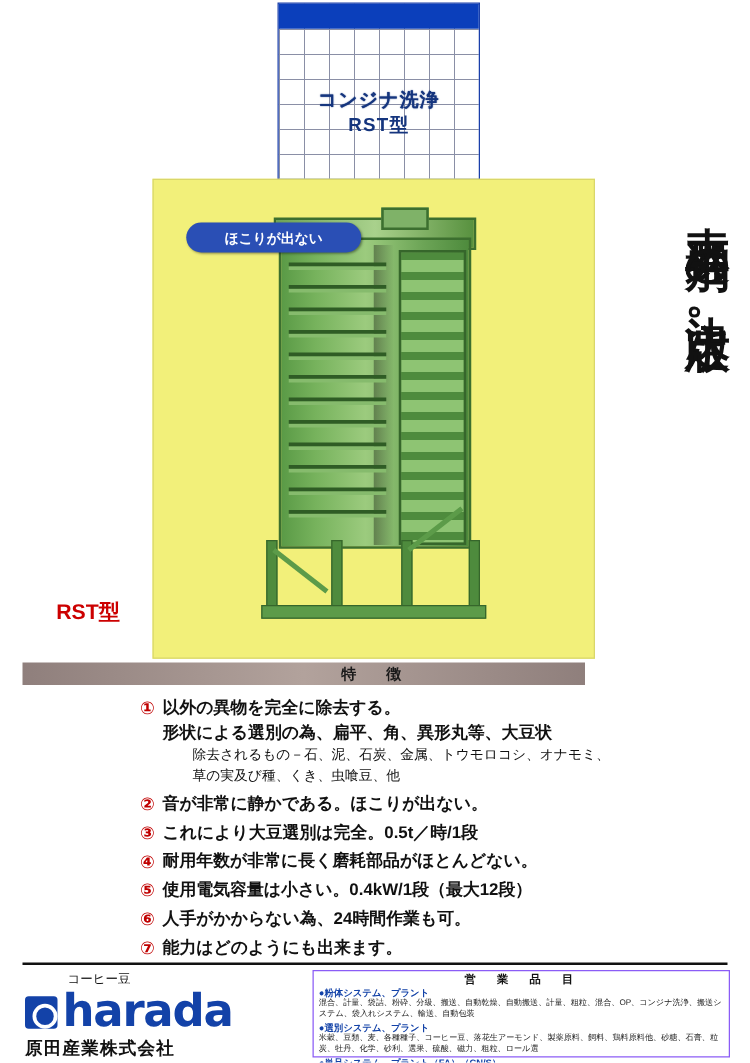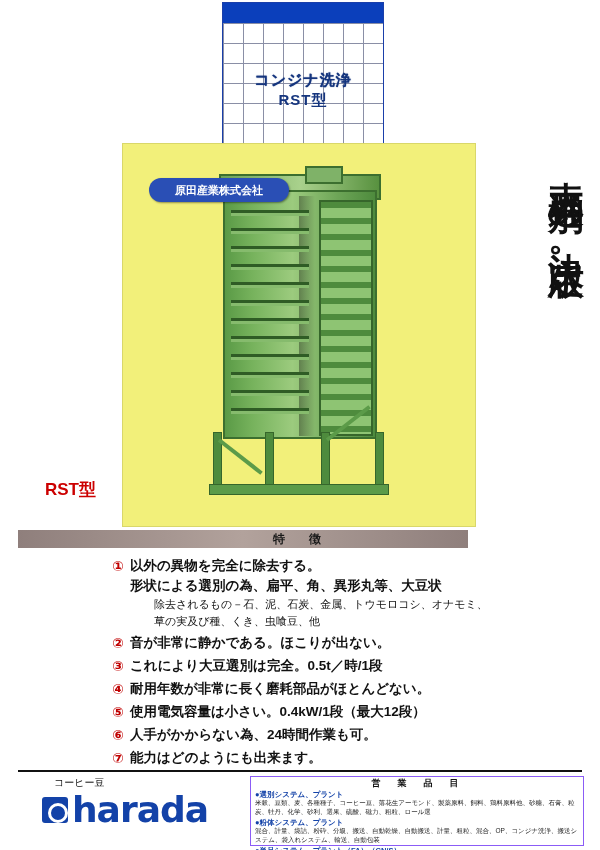--- a/index.html
+++ b/index.html
@@ -189,21 +189,21 @@
         <div class="m-legs">
           <div class="m-leg" style="left:4px"></div>
           <div class="m-leg" style="left:56px"></div>
           <div class="m-leg" style="left:112px"></div>
           <div class="m-leg" style="left:166px"></div>
           <div class="m-base"></div>
           <div class="m-diag" style="left:10px;width:54px;transform:rotate(38deg)"></div>
           <div class="m-diag" style="left:118px;width:54px;transform:rotate(-38deg)"></div>
         </div>
       </div>
-      <div class="badge-perfect">原田産業株式会社</div>
+      <div class="badge-perfect">ほこりが出ない</div>
     </div>
   </div>
   <div class="label-rst">RST型</div>
 
   <div class="vertical-head">大豆選別の決定版。</div>
 
   <div class="feat-bar">
     <div class="feat-title">特　徴</div>
   </div>
 
@@ -240,37 +240,38 @@
     <div class="feat-item">
       <div class="circnum">⑦</div>
       <div class="feat-text">能力はどのようにも出来ます。</div>
     </div>
   </div>
 
   <div class="footer-rule"></div>
 
   <div class="logo-box">
     <div class="logo-tag">コーヒー豆</div>
-    <div style="display:flex;align-items:center;justify-content:center;">
+    <div style="display:flex;align-items:center;">
       <span class="logo-mark"></span>
       <span class="logo-word">harada</span>
     </div>
+    <div class="logo-company">原田産業株式会社</div>
   </div>
 
   <div class="items-box">
     <div class="items-head">営　業　品　目</div>
     <div class="items-body">
       <div class="items-group">
+        <div class="items-g-title">●粉体システム、プラント</div>
+        <div class="items-g-text">混合、計量、袋詰、粉砕、分級、搬送、自動乾燥、自動搬送、計量、粗粒、混合、OP、コンジナ洗浄、搬送システム、袋入れシステム、輸送、自動包装</div>
+      </div>
+      <div class="items-group">
         <div class="items-g-title">●選別システム、プラント</div>
         <div class="items-g-text">米穀、豆類、麦、各種種子、コーヒー豆、落花生アーモンド、製薬原料、飼料、鶏料原料他、砂糖、石膏、粒炭、牡丹、化学、砂利、選果、硫酸、磁力、粗粒、ロール選</div>
       </div>
       <div class="items-group">
-        <div class="items-g-title">●粉体システム、プラント</div>
-        <div class="items-g-text">混合、計量、袋詰、粉砕、分級、搬送、自動乾燥、自動搬送、計量、粗粒、混合、OP、コンジナ洗浄、搬送システム、袋入れシステム、輸送、自動包装</div>
-      </div>
-      <div class="items-group">
         <div class="items-g-title">●単品システム、プラント（FA）（CN/S）</div>
 
       </div>
     </div>
   </div>
 
 </div>
 
 </body></html>

